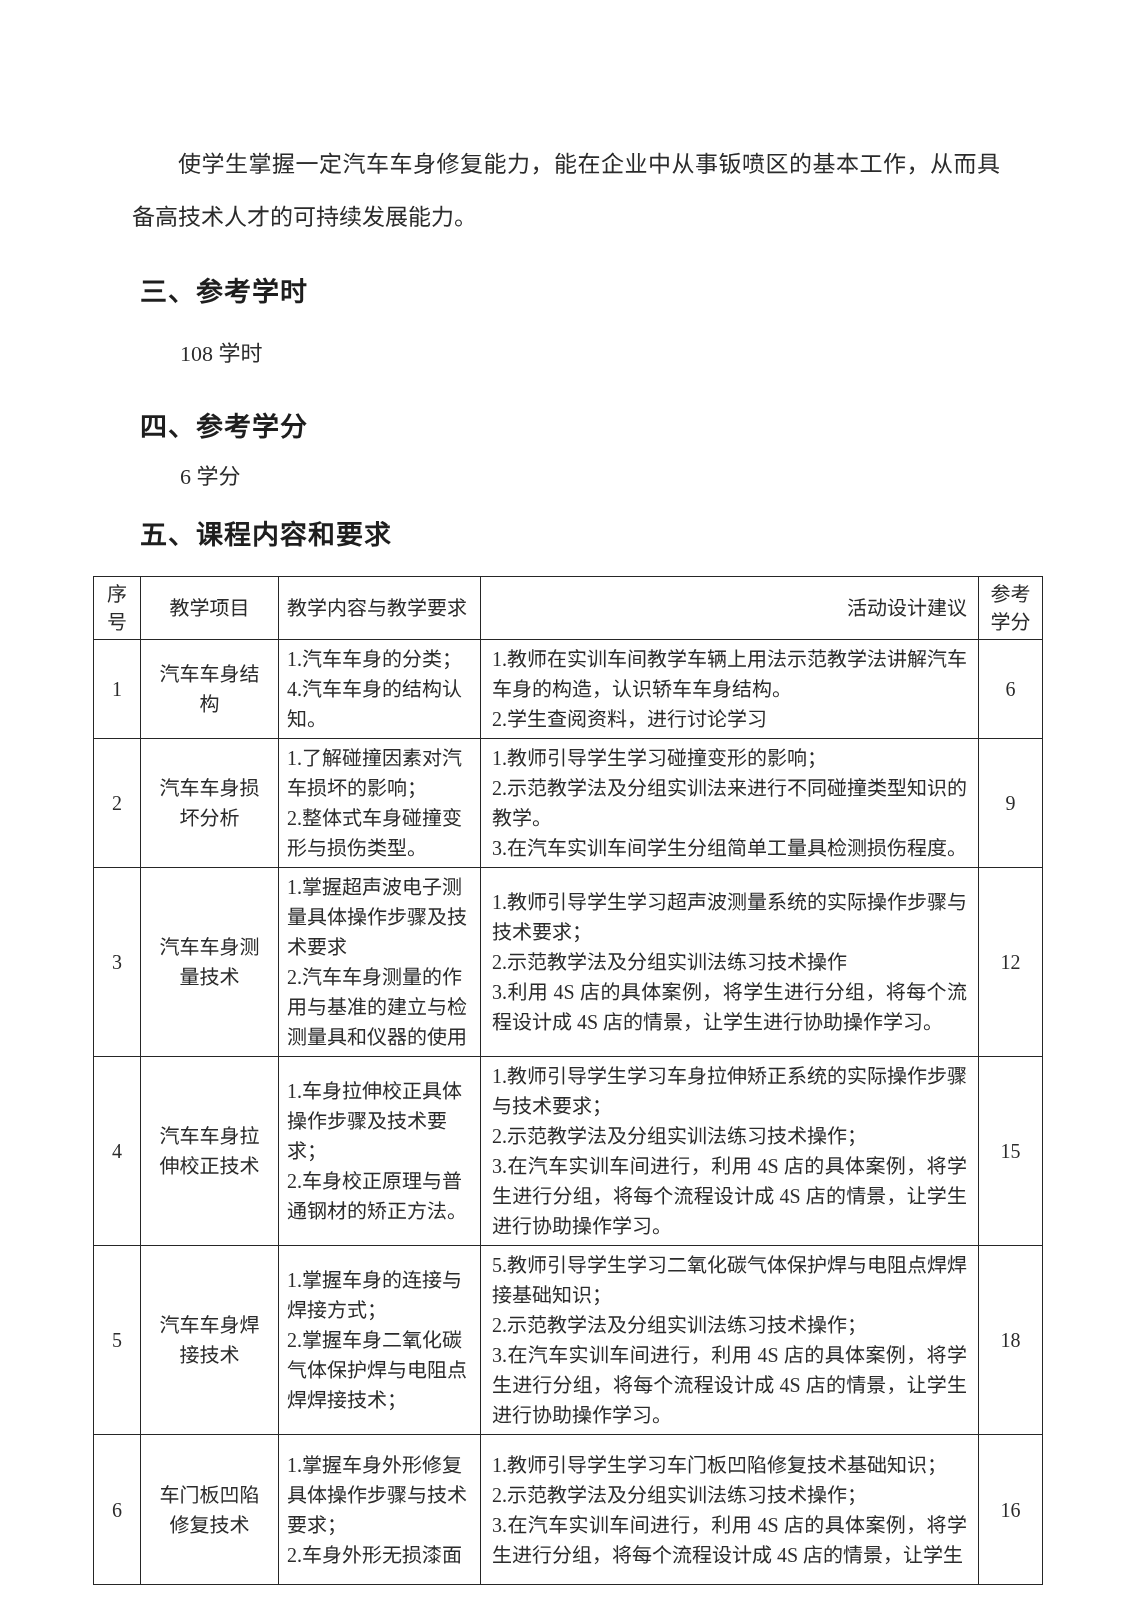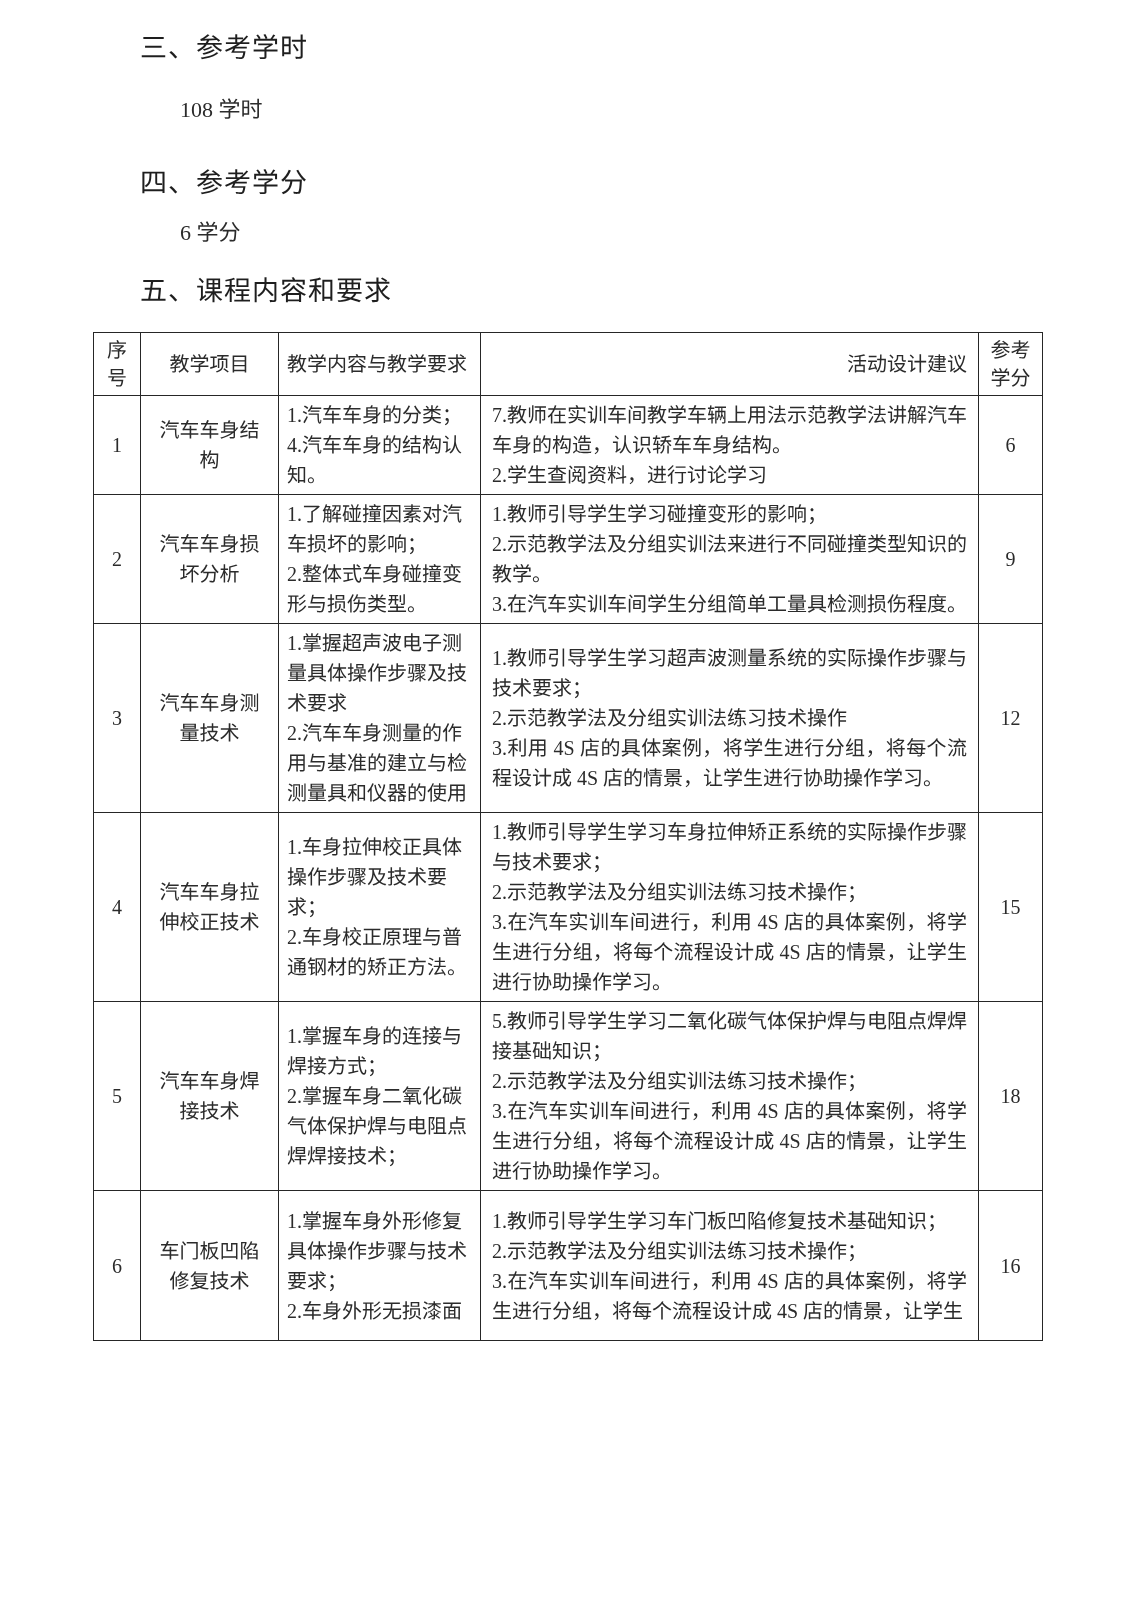--- a/index.html
+++ b/index.html
@@ -21,21 +21,21 @@
     width: 868px;
     font-size: 23px;
     line-height: 53px;
     text-indent: 2em;
     text-align: justify;
     color: #2b2b2b;
   }
   .section-heading {
     margin-left: 140px;
     font-family: "Liberation Sans", "DejaVu Sans", sans-serif;
-    font-weight: 400;
+    font-weight: 700;
     font-size: 27px;
     color: #1e1e1e;
     letter-spacing: 1px;
   }
   .h-hours   { margin-top: 26px; }
   .h-credits { margin-top: 38px; }
   .h-table   { margin-top: 23px; }
   .section-value {
     margin-left: 180px;
     font-size: 22px;
@@ -82,20 +82,21 @@
   .course-table tbody tr:nth-child(3) { height: 175px; }
   .course-table tbody tr:nth-child(4) { height: 185px; }
   .course-table tbody tr:nth-child(5) { height: 175px; }
   .course-table tbody tr:nth-child(6) { height: 150px; }
 </style>
 </head>
 <body>
 
 <div class="page">
 
+  <p class="intro">使学生掌握一定汽车车身修复能力，能在企业中从事钣喷区的基本工作，从而具备高技术人才的可持续发展能力。</p>
 
   <h2 class="section-heading h-hours">三、参考学时</h2>
   <p class="section-value v-hours">108 学时</p>
 
   <h2 class="section-heading h-credits">四、参考学分</h2>
   <p class="section-value v-credits">6 学分</p>
 
   <h2 class="section-heading h-table">五、课程内容和要求</h2>
 
   <table class="course-table">
@@ -117,21 +118,21 @@
     </thead>
     <tbody>
         <tr>
           <td class="c-no">1</td>
           <td class="c-project">汽车车身结构</td>
           <td class="c-content">
             <div class="cell-line">1.汽车车身的分类；</div>
             <div class="cell-line">4.汽车车身的结构认知。</div>
           </td>
           <td class="c-activities">
-            <div class="cell-line">7.教师在实训车间教学车辆上用法示范教学法讲解汽车车身的构造，认识轿车车身结构。</div>
+            <div class="cell-line">1.教师在实训车间教学车辆上用法示范教学法讲解汽车车身的构造，认识轿车车身结构。</div>
             <div class="cell-line">2.学生查阅资料，进行讨论学习</div>
           </td>
           <td class="c-hours">6</td>
         </tr>
         <tr>
           <td class="c-no">2</td>
           <td class="c-project">汽车车身损坏分析</td>
           <td class="c-content">
             <div class="cell-line">1.了解碰撞因素对汽车损坏的影响；</div>
             <div class="cell-line">2.整体式车身碰撞变形与损伤类型。</div>

